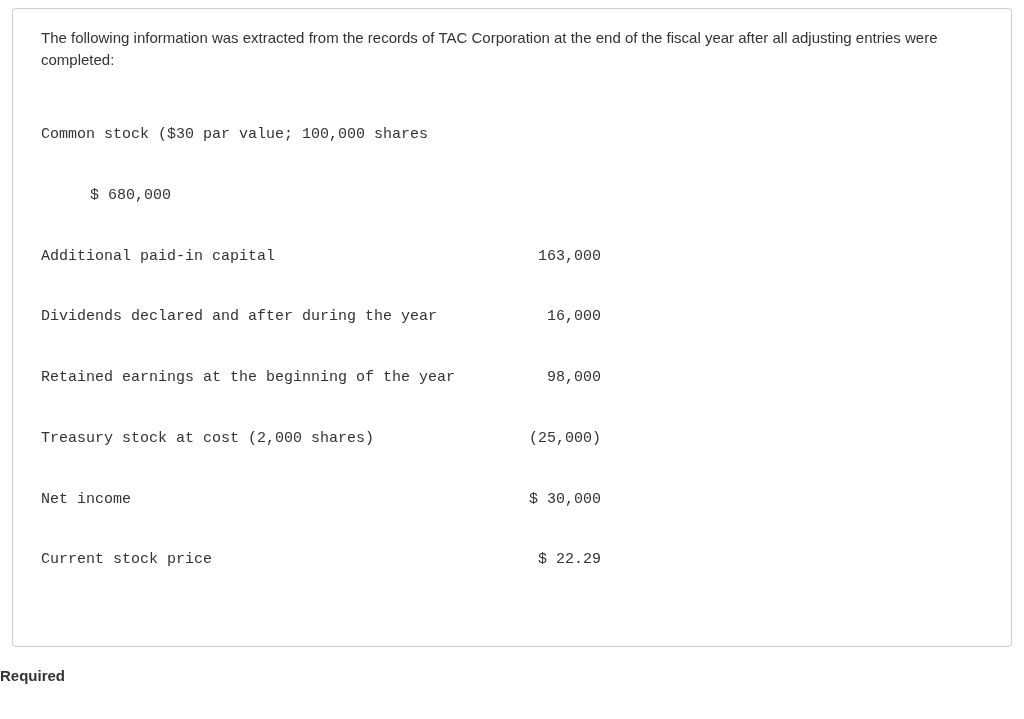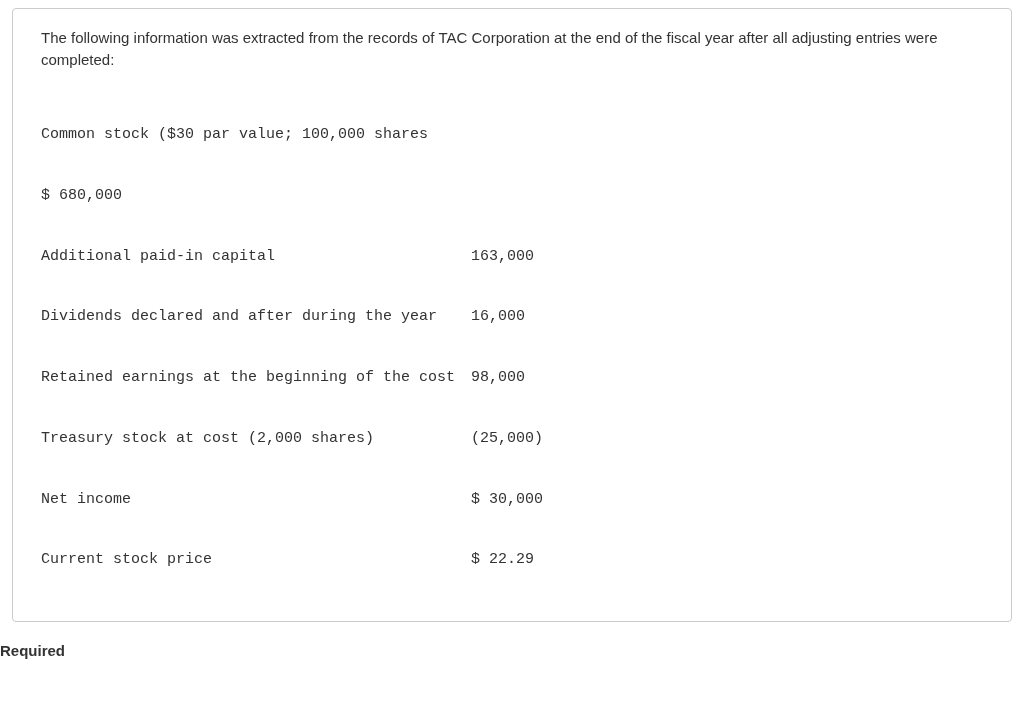--- a/index.html
+++ b/index.html
@@ -7,36 +7,36 @@
     margin: 0;
     padding: 0;
     font-family: Arial, Helvetica, sans-serif;
     color: #333;
     background: #fff;
   }
   .card {
     border: 1px solid #ccc;
     border-radius: 4px;
     margin: 8px 12px 18px 12px;
-    padding: 18px 28px 10px 28px;
+    padding: 18px 28px 35px 28px;
   }
   .intro {
     font-size: 15px;
     line-height: 1.45;
     margin-bottom: 14px;
   }
   .mono-block {
     font-family: "Courier New", Courier, monospace;
     font-size: 15px;
     line-height: 1.35;
     white-space: pre;
   }
   .mono-row { display: flex; }
   .mono-label { flex: 0 0 430px; }
-  .mono-value { width: 130px; }
+  .mono-value { width: 130px; text-align: right; }
   .required-section {
     margin: 6px 12px 4px 0;
     font-size: 15px;
     line-height: 1.45;
   }
   .required-heading { font-weight: bold; }
 </style>
 </head>
 <body>
 
@@ -49,21 +49,21 @@
     </div>
     <div class="mono-row">
       <span class="mono-label">Additional paid-in capital</span>
       <span class="mono-value">163,000</span>
     </div>
     <div class="mono-row">
       <span class="mono-label">Dividends declared and after during the year</span>
       <span class="mono-value">16,000</span>
     </div>
     <div class="mono-row">
-      <span class="mono-label">Retained earnings at the beginning of the cost</span>
+      <span class="mono-label">Retained earnings at the beginning of the year</span>
       <span class="mono-value">98,000</span>
     </div>
     <div class="mono-row">
       <span class="mono-label">Treasury stock at cost (2,000 shares)</span>
       <span class="mono-value">(25,000)</span>
     </div>
     <div class="mono-row">
       <span class="mono-label">Net income</span>
       <span class="mono-value">$ 30,000</span>
     </div>

